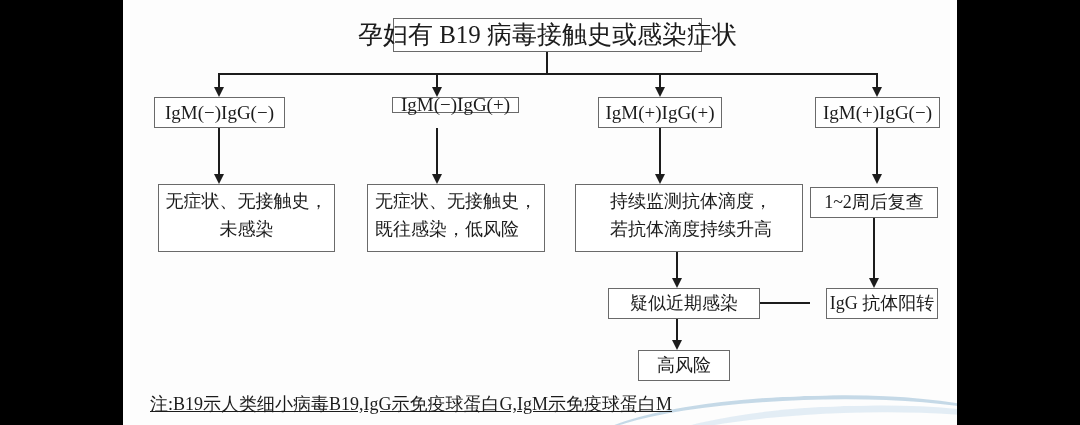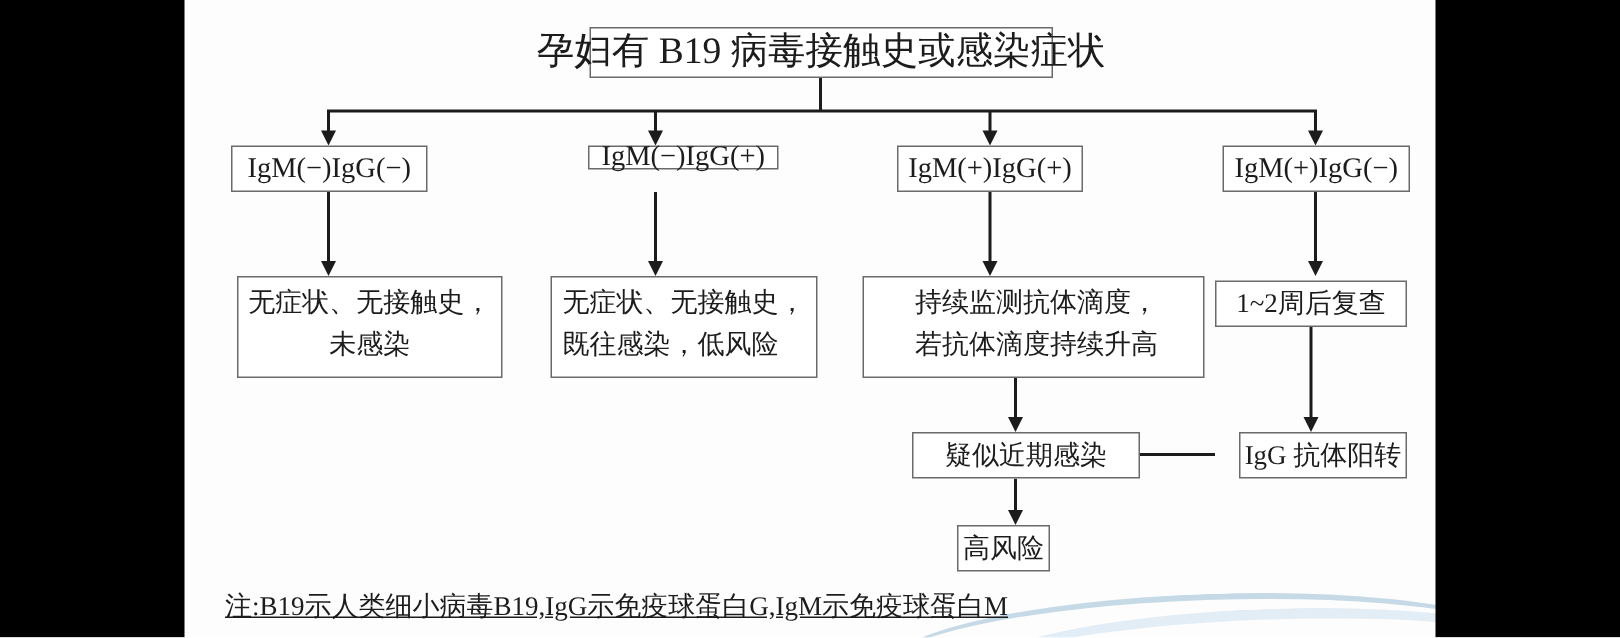--- a/index.html
+++ b/index.html
@@ -24,21 +24,21 @@
   #t1{left:154px;top:97px;width:131px;height:31px;font-size:19px;text-align:center;}
   #t2{left:392px;top:97px;width:127px;height:16px;font-size:19px;}
   #t3{left:598px;top:97px;width:124px;height:31px;font-size:19px;}
   #t4{left:815px;top:97px;width:125px;height:31px;font-size:19px;}
   #o1{left:158px;top:184px;width:177px;height:68px;}
   #o2{left:367px;top:184px;width:178px;height:68px;}
   #o3{left:575px;top:184px;width:228px;height:68px;padding-left:34px;}
   #o4{left:810px;top:187px;width:128px;height:31px;}
   #s1{left:608px;top:288px;width:152px;height:31px;}
   #s2{left:810px;top:288px;width:112px;height:31px;margin-left:16px;}
-  #f1{left:638px;top:350px;width:62px;height:31px;}
+  #f1{left:638px;top:350px;width:92px;height:31px;}
 
   .vline{position:absolute;width:2px;background:#1c1c1c;z-index:2;}
   .hline{position:absolute;height:2px;background:#1c1c1c;z-index:2;}
   .ah-down{position:absolute;width:0;height:0;z-index:2;
     border-left:5px solid transparent;border-right:5px solid transparent;border-top:10px solid #1c1c1c;}
   .ah-left{position:absolute;width:0;height:0;z-index:2;
     border-top:5px solid transparent;border-bottom:5px solid transparent;border-right:10px solid #1c1c1c;}
 
   #stem{left:546px;top:52px;height:22px;}
   #spine{left:218px;top:73px;width:660px;}

